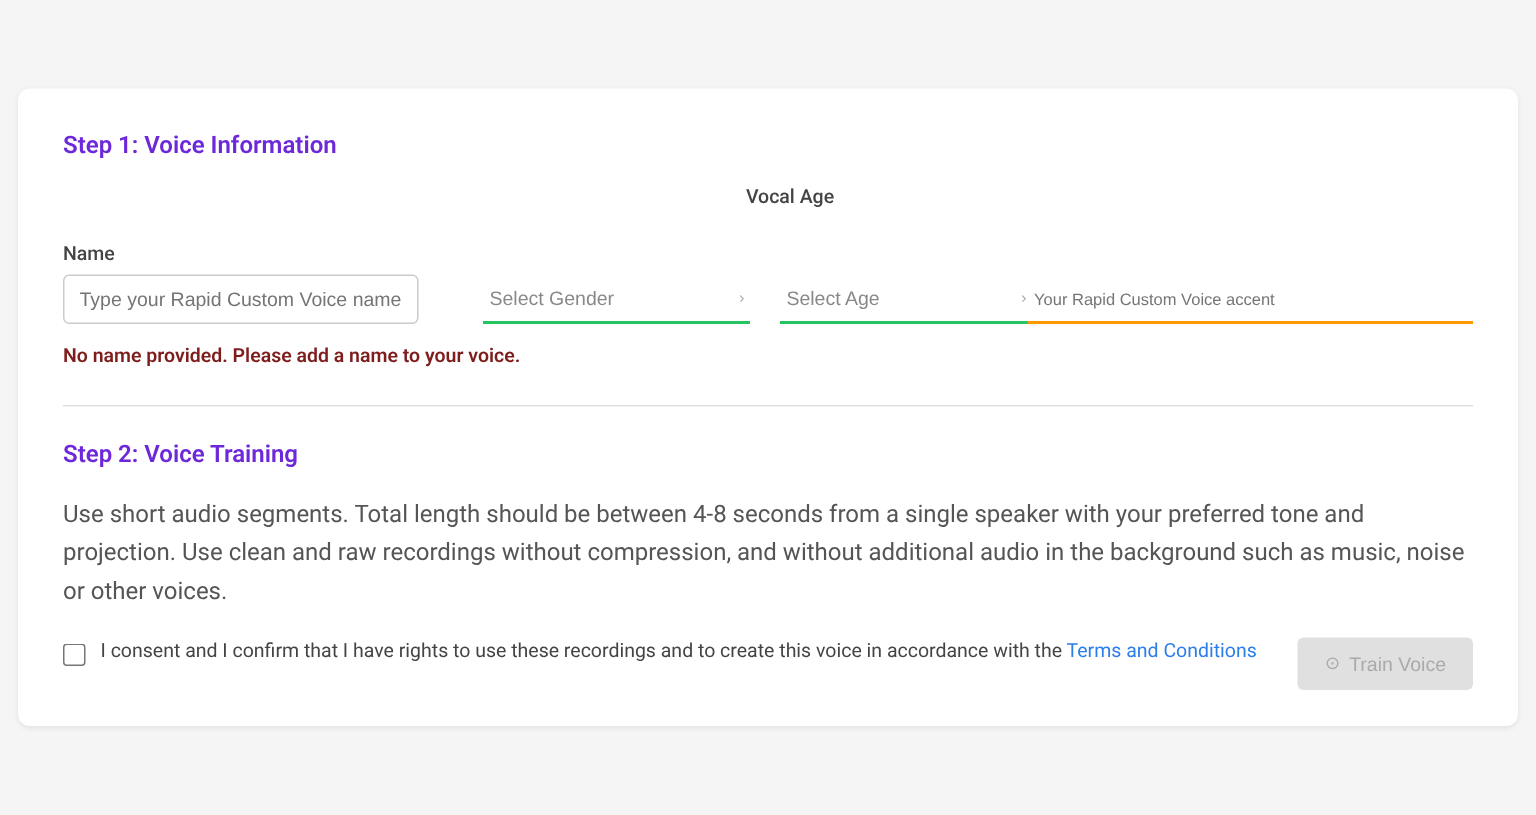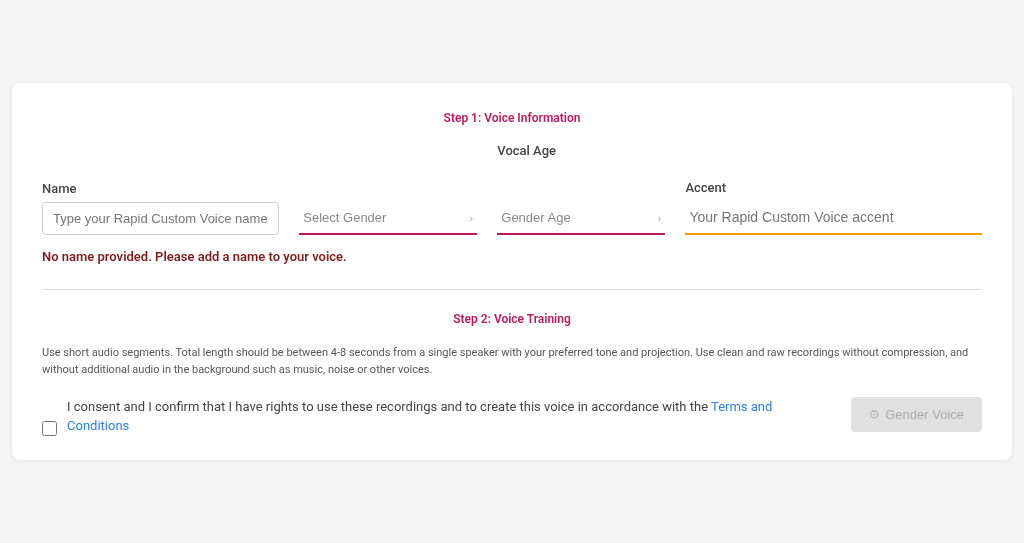--- a/index.html
+++ b/index.html
@@ -16,25 +16,24 @@
       background: #ffffff;
       border-radius: 8px;
       width: 1000px;
       max-width: 100%;
       padding: 28px 30px 24px 30px;
       box-shadow: 0 1px 4px rgba(0,0,0,0.08);
     }
 
     
     .step-title {
-      font-size: 12px;
+      font-size: 16px;
       font-weight: 600;
-      color: #be185d;
+      color: #6d28d9;
       margin-bottom: 18px;
-      text-align: center;
     }
     .fields-row {
       display: flex;
       gap: 20px;
       align-items: flex-end;
     }
     .field-group {
       display: flex;
       flex-direction: column;
       gap: 6px;
@@ -58,40 +57,41 @@
       outline: none;
       background: #fff;
       width: 100%;
     }
 
     .select-btn {
       display: flex;
       align-items: center;
       justify-content: space-between;
       border: none;
-      border-bottom: 2px solid #be185d;
+      border-bottom: 2px solid #22c55e;
       background: transparent;
       padding: 8px 4px;
       font-size: 13px;
       color: #888;
       cursor: pointer;
       width: 100%;
       outline: none;
+      margin-left: 23px;
     }
     .select-btn .chevron {
       font-size: 11px;
       color: #aaa;
       margin-left: 8px;
     }
 
     .accent-input {
       border: none;
       border-bottom: 2px solid #f90;
       padding: 8px 4px;
-      font-size: 14px;
+      font-size: 11px;
       color: #15803d;
       outline: none;
       background: transparent;
       width: 100%;
     }
 
     .error-text {
       color: #7f1d1d;
       font-size: 13px;
       font-weight: 600;
@@ -100,21 +100,21 @@
     }
 
     .divider {
       border: none;
       border-top: 1px solid #e0e0e0;
       margin: 22px 0;
     }
 
     
     .step2-desc {
-      font-size: 11px;
+      font-size: 16px;
       color: #555;
       line-height: 1.6;
       margin-bottom: 18px;
     }
 
     .drop-zone {
       border: 1.5px dashed #ccc;
       border-radius: 6px;
       background: #fafafa;
       padding: 28px 20px 22px 20px;
@@ -214,27 +214,26 @@
     <div class="field-group gender-group">
       <button class="select-btn">
         <span>Select Gender</span>
         <span class="chevron">›</span>
       </button>
     </div>
 
     <div class="field-group age-group">
       <label class="field-label">Vocal Age</label>
       <button class="select-btn">
-        <span>Gender Age</span>
+        <span>Select Age</span>
         <span class="chevron">›</span>
       </button>
     </div>
 
     <div class="field-group accent-group">
-      <label class="field-label">Accent</label>
       <input type="text" class="accent-input" placeholder="Your Rapid Custom Voice accent" style="">
     </div>
   </div>
 
   <p class="error-text">No name provided. Please add a name to your voice.</p>
 
   <hr class="divider">
 
   <h2 class="step-title">Step 2: Voice Training</h2>
   <p class="step2-desc">Use short audio segments. Total length should be between 4-8 seconds from a single speaker with your preferred tone and projection. Use clean and raw recordings without compression, and without additional audio in the background such as music, noise or other voices.</p>
@@ -242,17 +241,17 @@
 
   <div class="consent-row">
     <div class="consent-left">
       <input type="checkbox" class="consent-checkbox" style="">
       <span class="consent-text">
         <span>I consent and I confirm that I have rights to use these recordings and to create this voice in accordance with the </span><a href="#" class="consent-link">Terms and Conditions</a>
       </span>
     </div>
     <button class="train-btn" disabled="">
       <span class="train-icon">⊙</span>
-      <span>Gender Voice</span>
+      <span>Train Voice</span>
     </button>
   </div>
 
 </div>
 
 </body></html>

